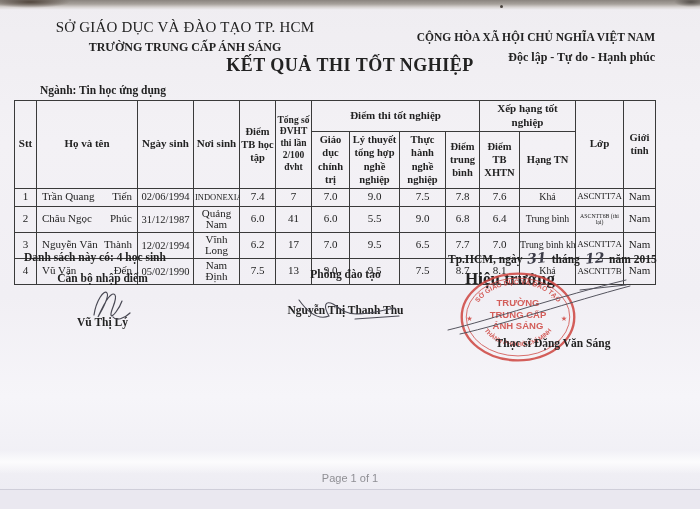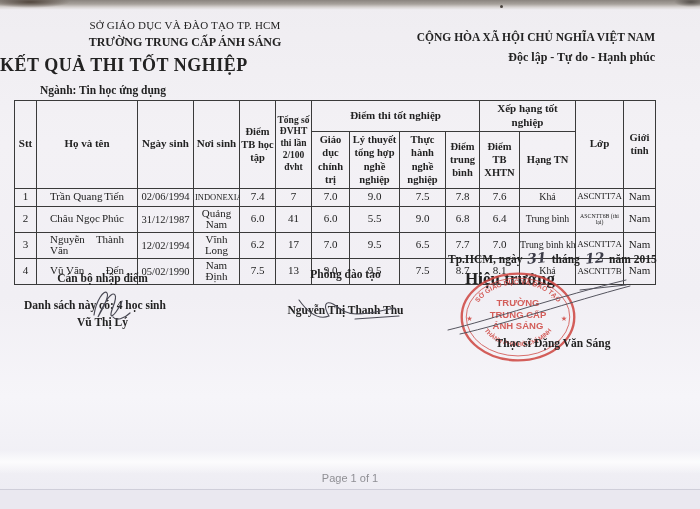--- a/index.html
+++ b/index.html
@@ -14,50 +14,50 @@
   .smudge-right{position:absolute;right:-8px;top:-3px;width:34px;height:10px;
     background:radial-gradient(ellipse at center,rgba(60,55,50,.7),rgba(60,55,50,0) 70%);}
   .speck{position:absolute;left:500px;top:5px;width:3px;height:3px;border-radius:50%;background:#4a443e;}
   .bright-band{position:absolute;left:0;right:0;top:450px;height:24px;
     background:linear-gradient(180deg,rgba(255,255,255,0),rgba(255,255,255,.8),rgba(255,255,255,0));}
   .page-edge-line{position:absolute;left:0;right:0;top:489px;height:1px;background:rgba(150,148,168,.35);}
   .bottom-strip{position:absolute;left:0;right:0;top:490px;height:19px;background:#eae8f0;}
 
   
   .h-left{position:absolute;left:50px;top:19px;width:270px;text-align:center;}
-  .h-left .l1{font-size:11px;letter-spacing:.2px;}
+  .h-left .l1{font-size:15px;letter-spacing:.2px;}
   .h-left .l2{font-size:12px;font-weight:bold;margin-top:4px;}
   .h-right{position:absolute;left:365px;top:31px;width:290px;text-align:right;}
   .h-right .l1{font-size:11.5px;font-weight:bold;}
   .h-right .l2{font-size:12px;font-weight:bold;margin-top:7px;}
-  .title{position:absolute;left:0;right:0;top:55px;
+  .title{position:absolute;left:0;right:0;top:55px;text-align:center;
     font-size:18px;font-weight:bold;letter-spacing:.5px;}
   .major{position:absolute;left:40px;top:84px;font-size:11.5px;font-weight:bold;}
   .exam-date{position:absolute;right:46px;top:84px;font-size:11.5px;font-weight:bold;}
 
   
   table.results{position:absolute;left:14px;top:100px;width:642px;border-collapse:collapse;table-layout:fixed;}
   .results th,.results td{border:1px solid #3a3a3a;text-align:center;vertical-align:middle;
     padding:1px 1px;overflow:hidden;}
   .results th{font-weight:bold;font-size:10.5px;line-height:1.25;}
   .results th.big{font-size:11px;}
   .results th.th-sm{font-size:9.5px;}
   .results tr.group-row th{height:24px;}
   .results tr.sub-row th{height:54px;}
   .results td{font-size:11px;height:15px;line-height:1.05;}
   .results td.name{text-align:left;}
-  .name-wrap{display:flex;justify-content:space-between;padding:0 12px;}
+  .name-wrap{display:flex;justify-content:space-between;padding:0 4px;}
   .results td.sm{font-size:8.5px;}
   .results td.lop{font-size:9px;letter-spacing:-.2px;}
   .results td.lop-sm{font-size:5.8px;letter-spacing:0;}
   .results td.rank{font-size:9.8px;white-space:nowrap;padding:0;}
   .results td.dob{font-size:10.5px;}
 
   
-  .summary{position:absolute;left:24px;top:251px;font-size:11.5px;font-weight:bold;margin-top:48px;}
+  .summary{position:absolute;left:24px;top:251px;font-size:11.5px;font-weight:bold;}
   .sig-left{position:absolute;left:35px;top:272px;width:135px;text-align:center;}
   .sig-mid{position:absolute;left:258px;top:268px;width:175px;text-align:center;}
   .sig-title{font-size:11.5px;font-weight:bold;}
   .sig-name{font-size:11.5px;font-weight:bold;}
   .sig-left .sig-name{margin-top:32px;}
   .sig-mid .sig-name{margin-top:24px;}
   .date-line{position:absolute;left:448px;top:250px;width:215px;font-size:11.5px;font-weight:bold;white-space:nowrap;}
   .hand{display:inline-block;font-family:"DejaVu Serif",serif;font-style:italic;font-size:14px;
     color:#3c3c48;transform:rotate(-5deg);margin:0 2px;}
   .sig-right-title{position:absolute;left:465px;top:269px;width:130px;text-align:left;

